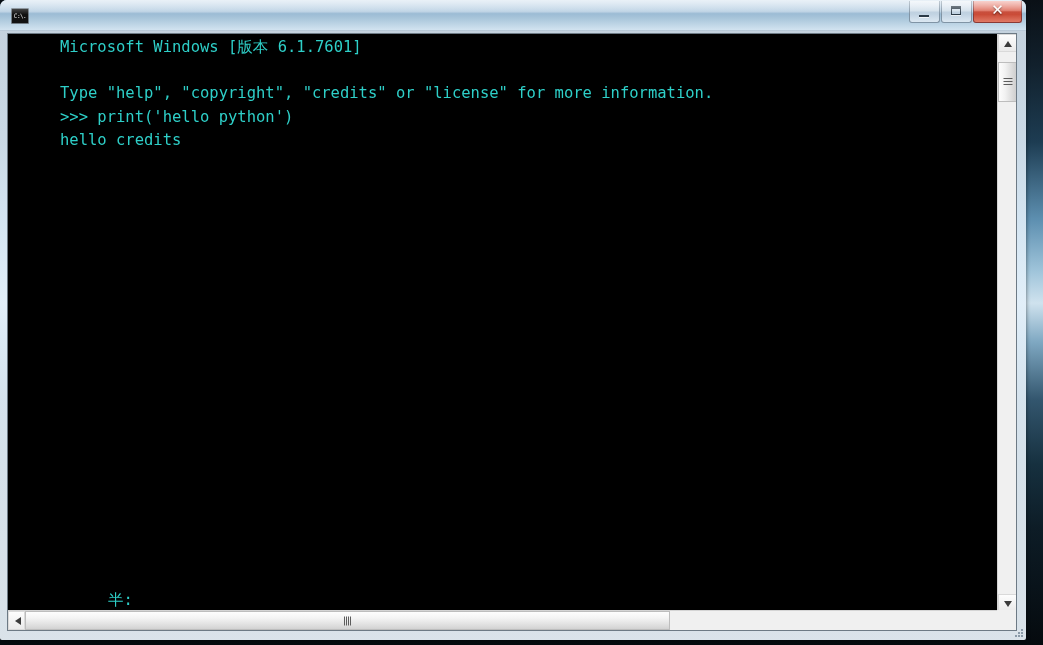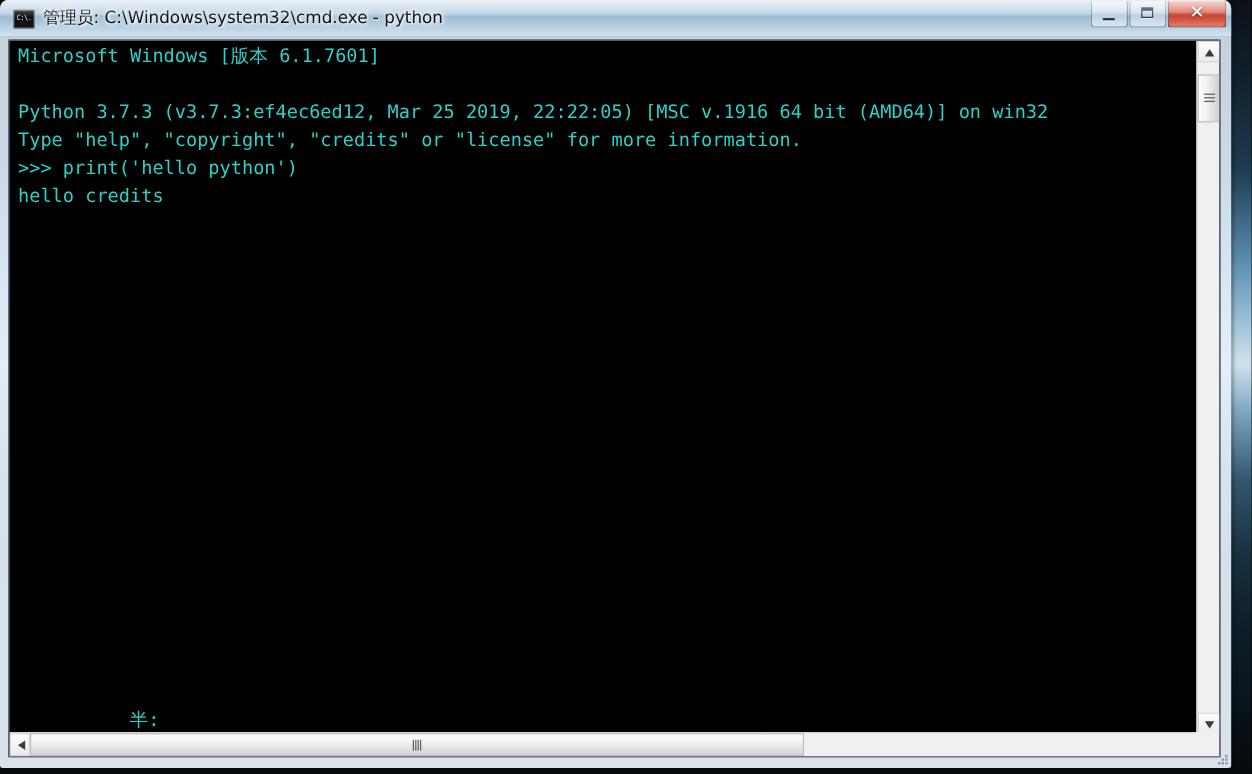--- a/index.html
+++ b/index.html
@@ -185,20 +185,21 @@
   }
 
   .cline {
     font-family: "DejaVu Sans Mono", "Liberation Mono", monospace;
     font-size: 15.5px;
     line-height: 23.2px;
     color: #2ecfc8;
     white-space: pre;
     letter-spacing: 0px;
     height: 23.2px;
+    margin-left: 45px;
   }
   .cline.blank { color: transparent; }
 
   #bottom-note {
     position: absolute;
     left: 0;
     bottom: 0;
     padding-left: 100px;
     font-family: "DejaVu Sans Mono", "Liberation Mono", monospace;
     font-size: 15.5px;
@@ -293,41 +294,39 @@
 <body>
 
 <div id="desktop"></div>
 
 <div id="window">
 
   <div class="frame-glass"></div>
 
   <div id="titlebar">
     <div id="title-icon">C:\.</div>
-    <div id="title-text">管理员: C:\Windows\system32\cmd.exe - python</div>
 
     <div id="caption-buttons">
       <div class="capbtn">
         <span class="glyph-min"></span>
       </div>
       <div class="capbtn">
         <span class="glyph-max"></span>
       </div>
       <div class="capbtn close">
         <span class="glyph-close">✕</span>
       </div>
     </div>
   </div>
 
   <div id="client">
 
     <div id="console">
       <div class="cline">Microsoft Windows [版本 6.1.7601]</div>
       <div class="cline blank"></div>
-      <div class="cline">Python 3.7.3 (v3.7.3:ef4ec6ed12, Mar 25 2019, 22:22:05) [MSC v.1916 64 bit (AMD64)] on win32</div>
       <div class="cline">Type "help", "copyright", "credits" or "license" for more information.</div>
       <div class="cline">&gt;&gt;&gt; print('hello python')</div>
       <div class="cline">hello credits</div>
 
       <div id="bottom-note">半:</div>
     </div>
 
     <div id="vscroll">
       <div class="sb-arrow" style="left:0;top:0;width:19px;height:18px;">
         <span class="tri" style="left:5px;top:6px;border-left:4px solid transparent;border-right:4px solid transparent;border-bottom:6px solid #3b3b3b;"></span>

